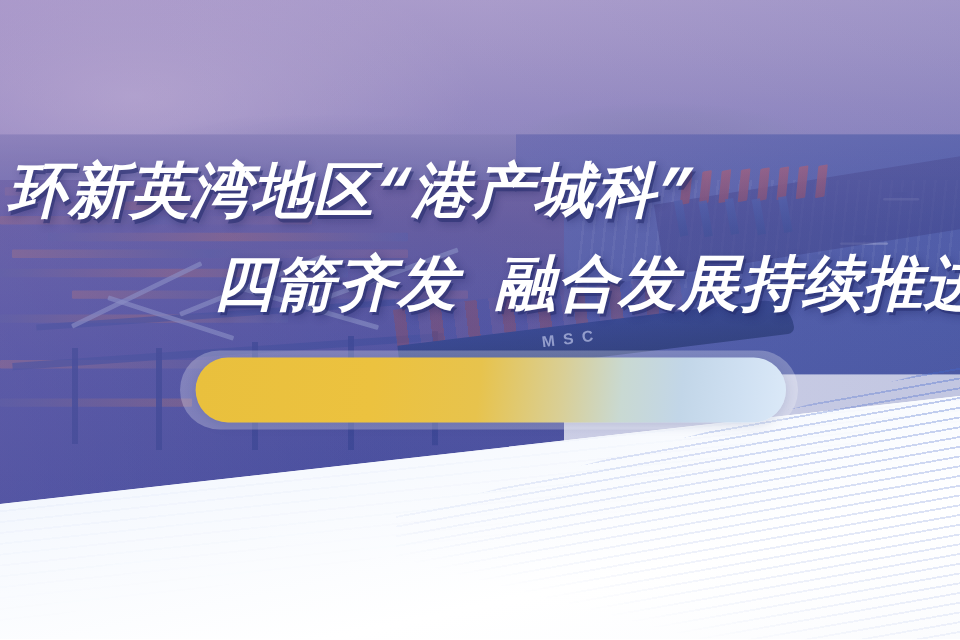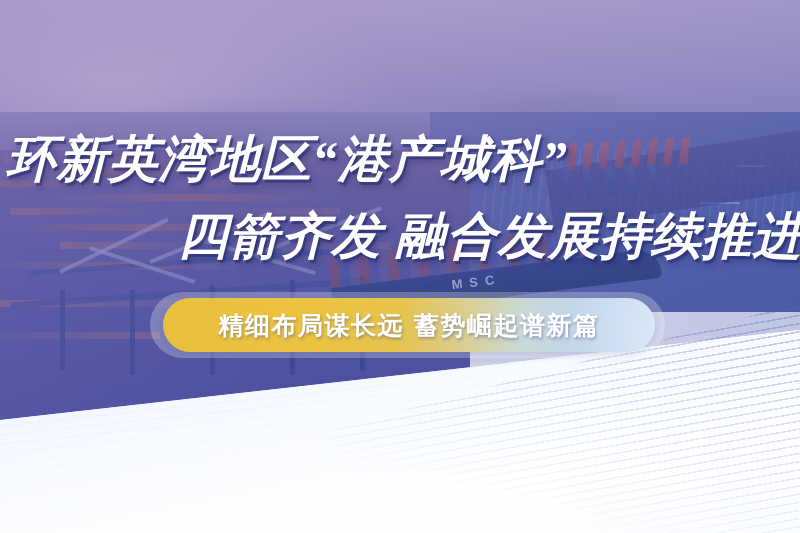--- a/index.html
+++ b/index.html
@@ -167,21 +167,21 @@
     mask-image:linear-gradient(195deg,rgba(0,0,0,1) 0%,rgba(0,0,0,.4) 45%,rgba(0,0,0,0) 80%);
   }
 
   
   .title-block{position:absolute;left:0;top:0;width:800px;height:533px;}
 
   .line1,.line2{
     position:absolute;
     color:#ffffff;
     font-weight:bold;
-    font-family:Liberation Serif, serif;
+    font-family:Liberation Mono, monospace;
     white-space:nowrap;
     letter-spacing:1px;
     text-shadow:
       2px 3px 0 rgba(36,44,110,.55),
       3px 4px 7px rgba(25,30,90,.45);
     font-style:italic;
     text-align:center;
   }
   .line1{left:6px;top:126px;font-size:50px;}
   .line2{left:178px;top:203px;font-size:50px;}
@@ -295,16 +295,15 @@
   <div class="bottom"></div>
   <div class="bottom-stripes"></div>
   <div class="bottom-stripes2"></div>
 
   <div class="title-block">
     <div class="line1">环新英湾地区“港产城科”</div>
     <div class="line2">四箭齐发  融合发展持续推进</div>
 
     <div class="pill-ghost"></div>
     <div class="pill"></div>
-    <div class="pill-text">精细布局谋长远 蓄势崛起谱新篇</div>
   </div>
 
 </div>
 
 </body></html>

